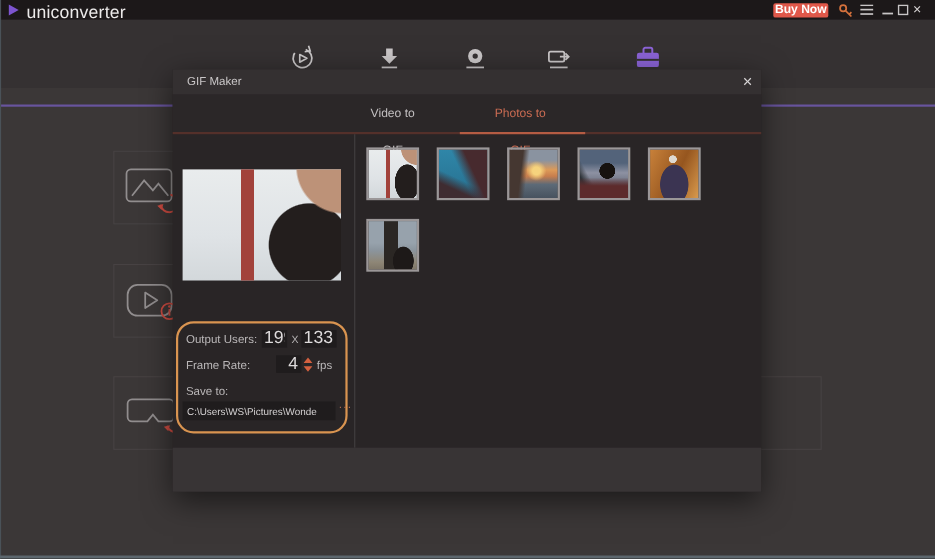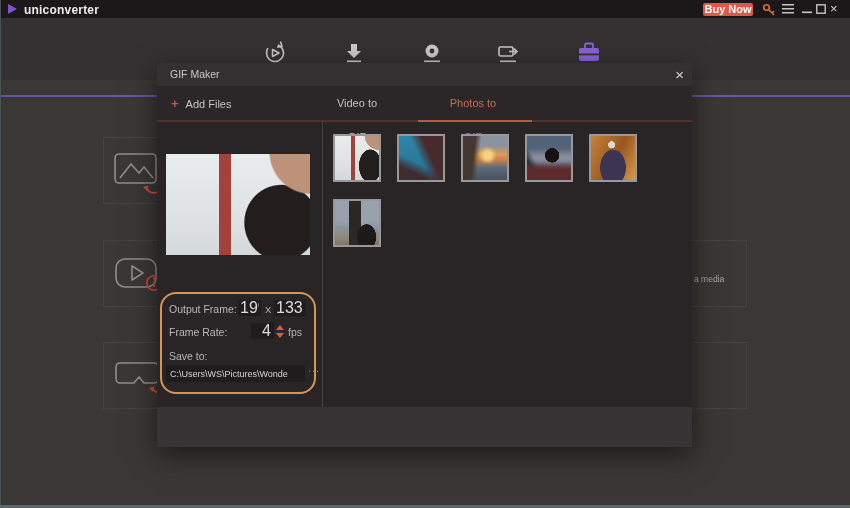--- a/index.html
+++ b/index.html
@@ -2,21 +2,21 @@
 <html><head>
 <meta charset="utf-8">
 <style>
   html,body{margin:0;padding:0;background:#222;}
   *{box-sizing:border-box;font-family:"Liberation Sans",sans-serif;}
   .window{position:relative;width:850px;height:508px;background:#3b3737;overflow:hidden;}
 
   
   .titlebar{position:absolute;left:0;top:0;width:850px;height:18px;background:#1c1819;}
   .logo-tri{position:absolute;left:8px;top:4px;width:0;height:0;border-left:9px solid #7d54cf;border-top:5px solid transparent;border-bottom:5px solid transparent;}
-  .app-name{position:absolute;left:24px;top:3px;font-size:12px;font-weight:bold;color:#eceaea;letter-spacing:.2px;}
+  .app-name{position:absolute;left:24px;top:3px;font-size:16px;font-weight:normal;color:#eceaea;letter-spacing:.2px;}
   .buy-now{position:absolute;left:703px;top:3px;width:50px;height:13px;background:#e0584a;border-radius:2px;color:#fff;font-size:11px;font-weight:bold;text-align:center;line-height:13px;}
   .tb-ic{position:absolute;top:3px;}
   .key-ic{left:762px;}
   .menu-ic{left:782px;top:4px;}
   .min-ic{left:802px;top:4px;}
   .max-ic{left:816px;top:4px;}
   .close-ic{left:830px;top:0px;font-size:13px;color:#d6d3d4;line-height:18px;}
 
   
   .navbar{position:absolute;left:0;top:18px;width:850px;height:62px;background:#353132;}
@@ -194,44 +194,38 @@
       <circle cx="42" cy="25.6" r="1.2" fill="#cd4b41"></circle>
     </svg>
   </div>
   <div class="bg-card bgl row3">
     <svg width="60" height="40" viewBox="0 0 60 40">
       <path d="M8 8 L42 8 A4 4 0 0 1 46 12 L46 24 A4 4 0 0 1 42 28 L32 28 L27 22 L22 28 L8 28 A4 4 0 0 1 4 24 L4 12 A4 4 0 0 1 8 8 Z" fill="none" stroke="#918d8e" stroke-width="1.6"></path>
       <path d="M40 32 a8 8 0 1 0 9 -10" fill="none" stroke="#cd4b41" stroke-width="1.8"></path>
       <path d="M37 33 L42.5 31.5 L41 37 Z" fill="#cd4b41"></path>
     </svg>
   </div>
-  <div class="bg-card bgr row2">
-    <div class="frag frag2">a media</div>
-  </div>
   <div class="bg-card bgr row3"></div>
 
   <div class="dialog">
     <div class="dlg-header">
       <span class="dlg-title">GIF Maker</span>
       <span class="dlg-close">×</span>
     </div>
 
     <div class="tabs-bg"></div>
-    <div class="add-files">
-      <span class="plus">+</span><span class="add-lbl">Add Files</span>
-    </div>
     <div class="tab tab-video">Video to GIF</div>
     <div class="tab tab-photos">Photos to GIF</div>
     <div class="tab-underline"></div>
     <div class="tab-underline-active"></div>
     <div class="v-divider"></div>
 
     <div class="preview photo-bridge"></div>
     <div class="callout"></div>
-    <span class="lbl lbl-output">Output Frame:</span>
+    <span class="lbl lbl-output">Output Users:</span>
     <input class="dinp in-w" value="199" style="">
     <span class="lbl x-sep">X</span>
     <input class="dinp in-h" value="133" style="">
     <span class="lbl lbl-frame">Frame Rate:</span>
     <input class="dinp in-f" value="4" style="">
     <div class="spinner">
       <div class="spin-up"></div>
       <div class="spin-down"></div>
     </div>
     <span class="lbl lbl-fps">fps</span>

